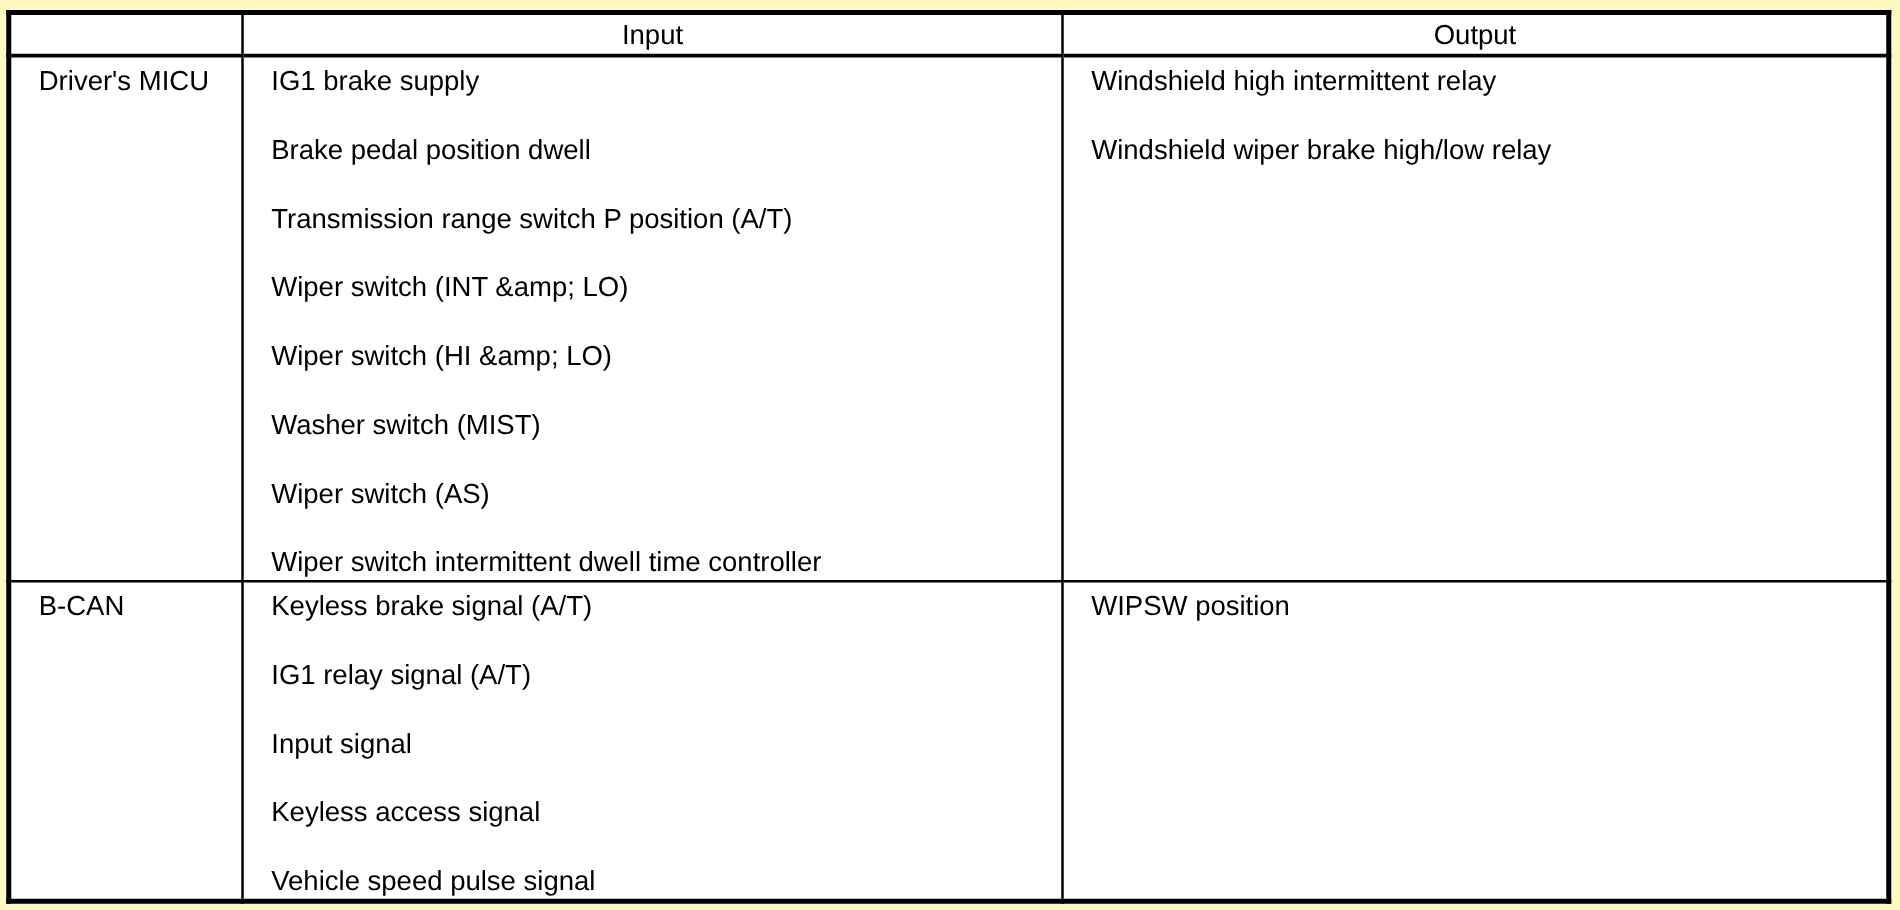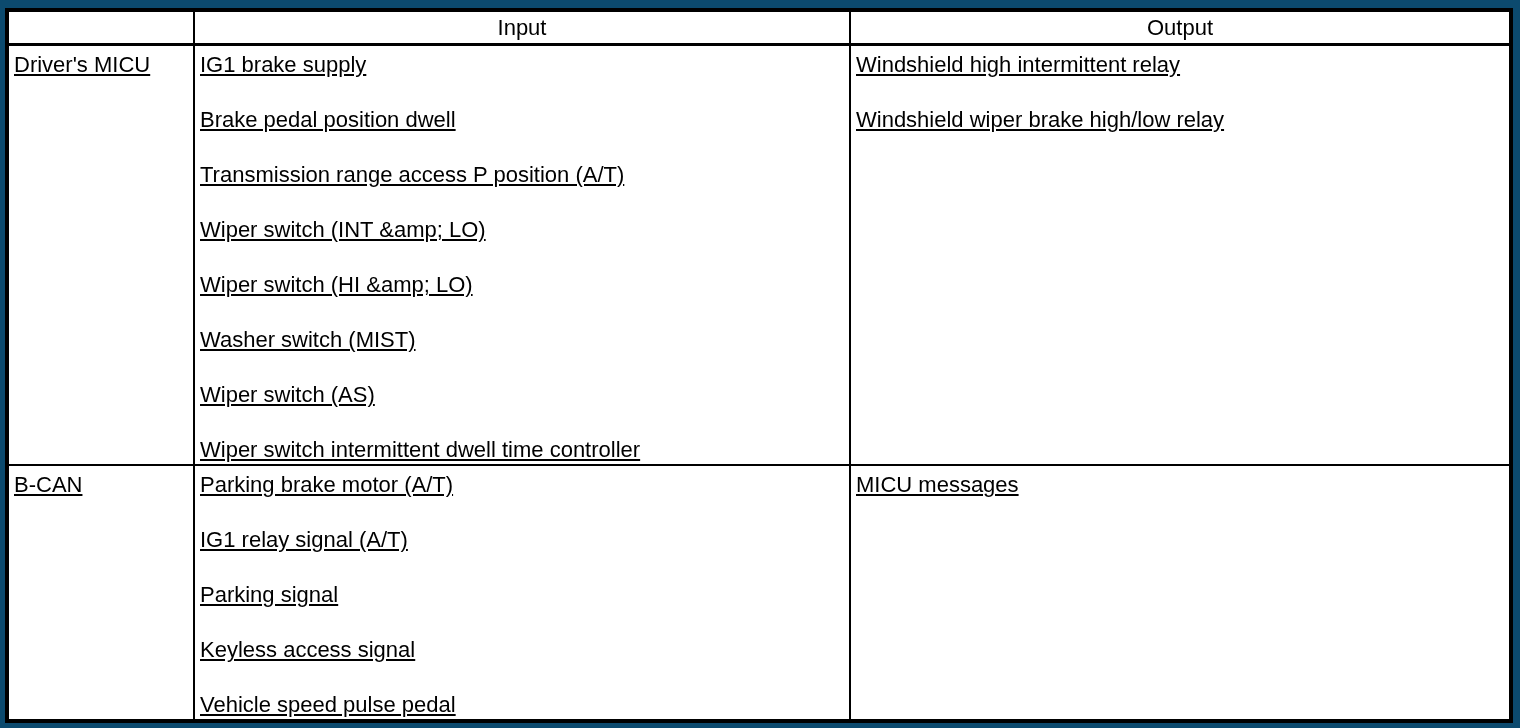--- a/index.html
+++ b/index.html
@@ -4,21 +4,21 @@
 <style>
   html, body {
     margin: 0;
     padding: 0;
     background: #ffffff;
   }
   .page {
     position: relative;
     width: 1520px;
     height: 728px;
-    background: #0c4a6e;
+    background: #fef9c3;
     overflow: hidden;
     font-family: "Liberation Sans", sans-serif;
     color: #000000;
   }
   table.io-table {
     position: absolute;
     left: 5px;
     top: 8px;
     width: 1504px;
     border-collapse: collapse;
@@ -40,22 +40,21 @@
     padding: 2px 4px;
     border-bottom-width: 3px;
     overflow: hidden;
   }
   .io-table td {
     vertical-align: top;
     padding: 5px 4px 1px 5px;
     overflow: hidden;
   }
   .io-table td p {
-    margin: 0 0 28px 0;
-    text-decoration: underline;
+    margin: 0 0 28px 17px;
   }
   .io-table td p:last-child {
     margin-bottom: 0;
   }
   col.c1 { width: 187px; }
   col.c2 { width: 656px; }
   col.c3 { width: 661px; }
 </style>
 </head>
 <body>
@@ -75,42 +74,42 @@
       </tr>
     </thead>
     <tbody>
       <tr>
         <td>
           <p>Driver's MICU</p>
         </td>
         <td>
           <p class="item">IG1 brake supply</p>
           <p class="item">Brake pedal position dwell</p>
-          <p class="item">Transmission range access P position (A/T)</p>
+          <p class="item">Transmission range switch P position (A/T)</p>
           <p class="item">Wiper switch (INT &amp;amp; LO)</p>
           <p class="item">Wiper switch (HI &amp;amp; LO)</p>
           <p class="item">Washer switch (MIST)</p>
           <p class="item">Wiper switch (AS)</p>
           <p class="item">Wiper switch intermittent dwell time controller</p>
         </td>
         <td>
           <p class="item">Windshield high intermittent relay</p>
           <p class="item">Windshield wiper brake high/low relay</p>
         </td>
       </tr>
       <tr>
         <td>
           <p>B-CAN</p>
         </td>
         <td>
-          <p class="item">Parking brake motor (A/T)</p>
+          <p class="item">Keyless brake signal (A/T)</p>
           <p class="item">IG1 relay signal (A/T)</p>
-          <p class="item">Parking signal</p>
+          <p class="item">Input signal</p>
           <p class="item">Keyless access signal</p>
-          <p class="item">Vehicle speed pulse pedal</p>
+          <p class="item">Vehicle speed pulse signal</p>
         </td>
         <td>
-          <p class="item">MICU messages</p>
+          <p class="item">WIPSW position</p>
         </td>
       </tr>
     </tbody>
   </table>
 </div>
 
 </body></html>

